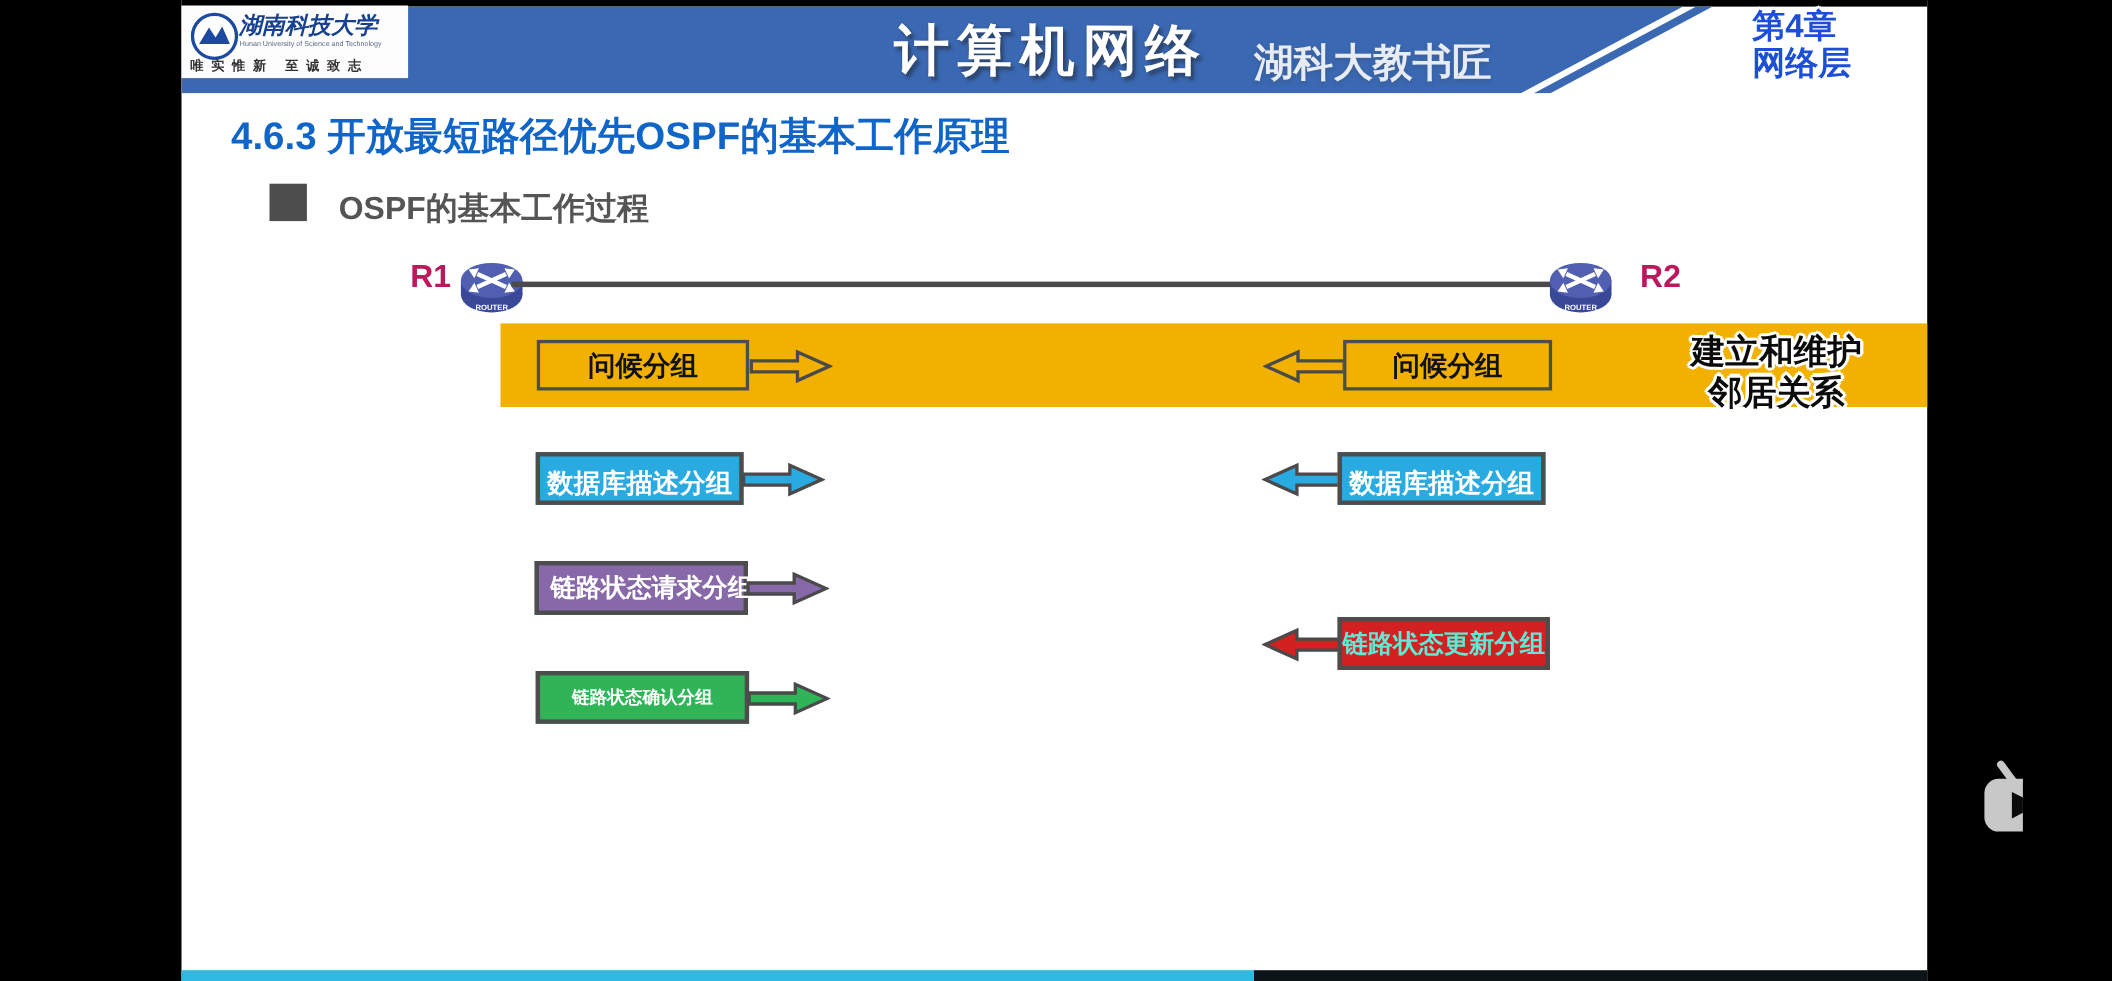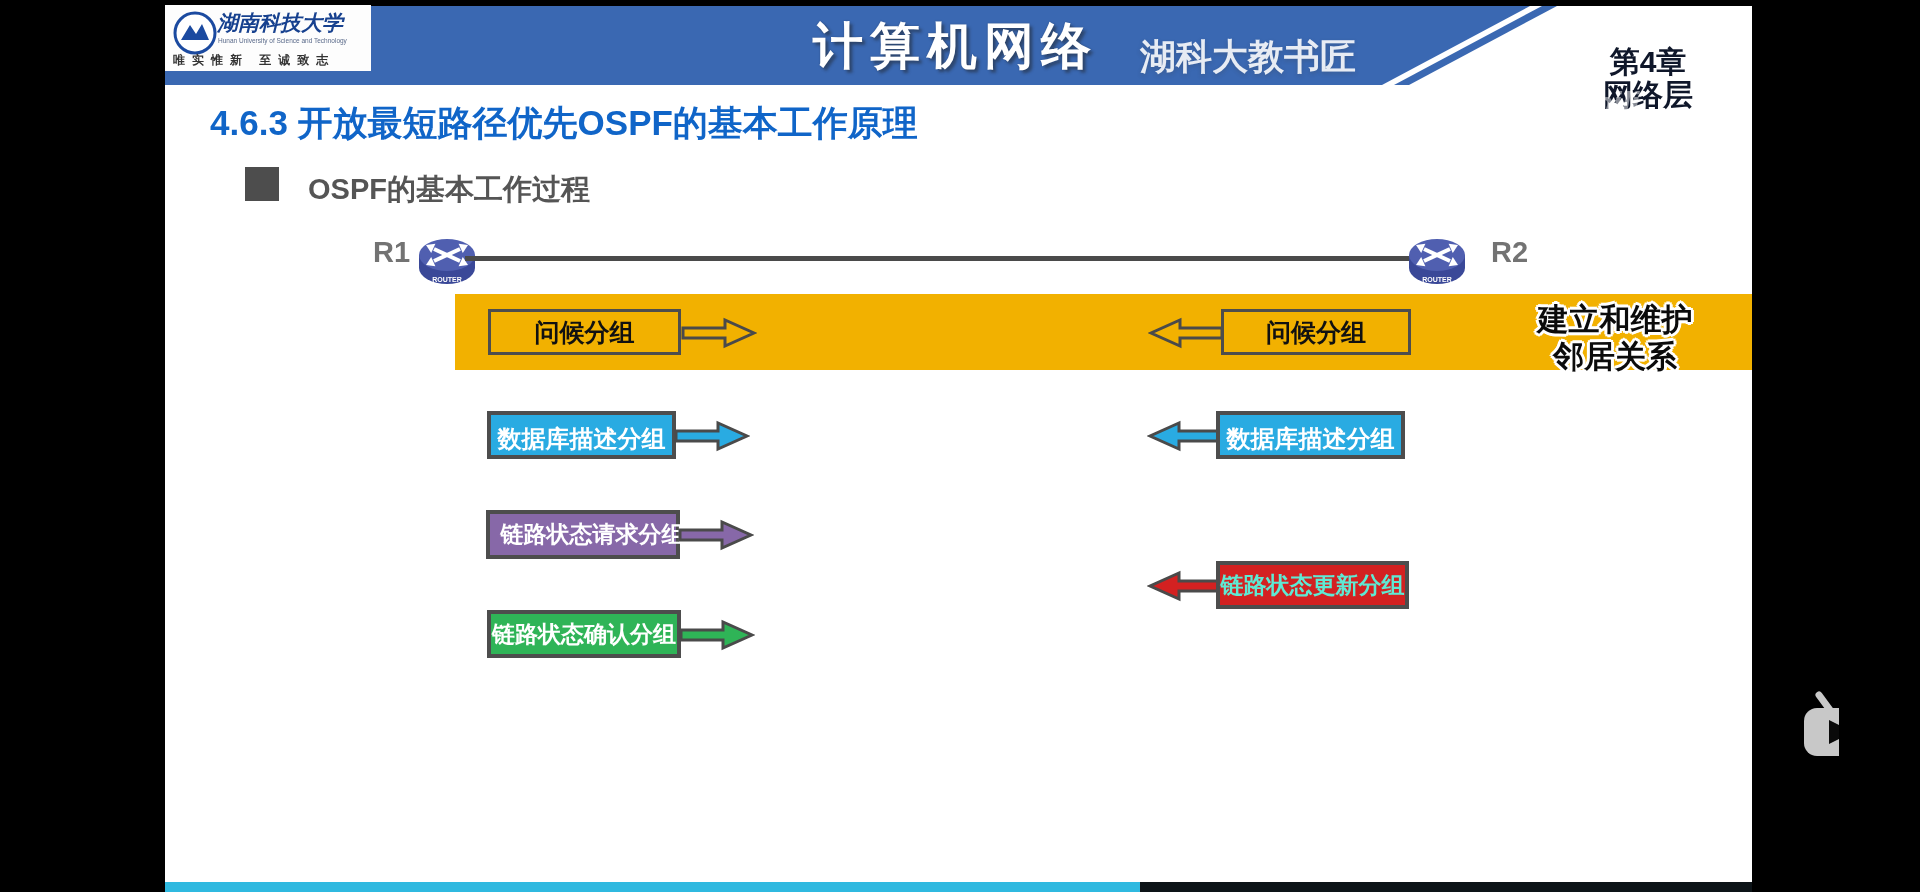--- a/index.html
+++ b/index.html
@@ -17,45 +17,45 @@
                clip-path:polygon(1377px 0,1392px 0,1244px 100%,1229px 100%);}
   .logo-panel{position:absolute;left:0;top:-1px;width:206px;height:66px;background:#fdfdfd;}
   .uni-name{position:absolute;left:52px;top:4px;font-family:"DejaVu Serif","Liberation Serif",serif;
             font-style:italic;font-weight:bold;font-size:21px;color:#17418f;white-space:nowrap;}
   .uni-eng{position:absolute;left:53px;top:32px;font-size:6.5px;color:#5a6a8a;white-space:nowrap;}
   .uni-motto{position:absolute;left:8px;bottom:2px;font-size:12px;font-weight:bold;color:#333;
              letter-spacing:7px;white-space:nowrap;}
   .course-title{position:absolute;left:648px;top:7px;font-size:50px;font-weight:900;color:#fff;
                 letter-spacing:7px;white-space:nowrap;
                 text-shadow:3px 3px 3px rgba(30,30,30,.45),0 0 2px rgba(0,0,0,.25);}
-  .chapter-badge{position:absolute;left:1428px;top:2px;width:110px;text-align:center;
-                 font-size:30px;font-weight:900;color:#0f172a;line-height:33px;
+  .chapter-badge{position:absolute;left:1428px;top:2px;width:110px;text-align:left;
+                 font-size:30px;font-weight:900;color:#1d4ed8;line-height:33px;
                  text-shadow:-2px -2px 0 #fff,2px -2px 0 #fff,-2px 2px 0 #fff,2px 2px 0 #fff,
-                             -3px 0 0 #fff,3px 0 0 #fff,0 -3px 0 #fff,0 3px 0 #fff;margin-top:37px;}
+                             -3px 0 0 #fff,3px 0 0 #fff,0 -3px 0 #fff,0 3px 0 #fff;}
   .wm-channel{position:absolute;left:975px;top:27px;font-size:36px;font-weight:700;
               color:rgba(255,255,255,.88);white-space:nowrap;text-shadow:0 2px 4px rgba(60,60,60,.25);}
   .wm-platform{position:absolute;left:1382px;top:40px;font-size:32px;font-weight:800;font-style:italic;
                color:rgba(255,255,255,.5);white-space:nowrap;margin-top:39px;}
 
   
   .section-title{left:45px;top:100px;font-size:35px;font-weight:900;color:#1065c8;white-space:nowrap;}
   .bullet-square{left:80px;top:167px;width:34px;height:34px;background:#4d4d4d;}
   .bullet-title{left:143px;top:170px;font-size:29px;font-weight:700;color:#555;white-space:nowrap;}
 
-  .router-label{font-size:29px;font-weight:800;color:#737373;}
+  .router-label{font-size:29px;font-weight:800;color:#be185d;}
   .link-line{left:300px;top:256px;width:950px;height:5px;background:#4a4a4a;}
 
   .banner{left:290px;top:294px;width:1297px;height:76px;background:#f2b100;}
   .msg-box{display:flex;align-items:center;justify-content:center;border:3px solid #4d4d4d;
            box-sizing:border-box;font-weight:800;white-space:nowrap;}
   .hello-box{background:#f2b100;color:#111;font-size:25px;}
   .dbd-box{background:#29abe2;color:#fff;font-size:24px;border-width:4px;align-items:flex-end;}
   .lsr-box{background:#8768a8;color:#fff;font-size:23px;border-width:4px;padding-left:19px;}
   .lsu-box{background:#d32121;color:#5eead4;font-size:23px;border-width:4px;}
-  .lsack-box{background:#2fb457;color:#fff;font-size:23px;border-width:4px;}
+  .lsack-box{background:#2fb457;color:#fff;font-size:16px;border-width:4px;}
   .note-line{left:1330px;width:240px;text-align:center;font-size:31px;font-weight:900;color:#0b0b0b;
              text-shadow:-2px -2px 0 #fff,2px -2px 0 #fff,-2px 2px 0 #fff,2px 2px 0 #fff,
                          -3px 0 0 #fff,3px 0 0 #fff,0 -3px 0 #fff,0 3px 0 #fff;}
 
   
   .progress-played{left:165px;top:882px;width:975px;height:10px;background:#2fb9e0;}
   .progress-rest{left:1140px;top:882px;width:612px;height:10px;background:#0d1418;}
   .scroll-pill{left:1904px;top:96px;width:16px;height:70px;background:#2e2e2e;border-radius:8px;}
   .scroll-fill{position:absolute;left:5px;top:22px;width:6px;height:44px;background:#f4731c;border-radius:3px;}
 </style>

